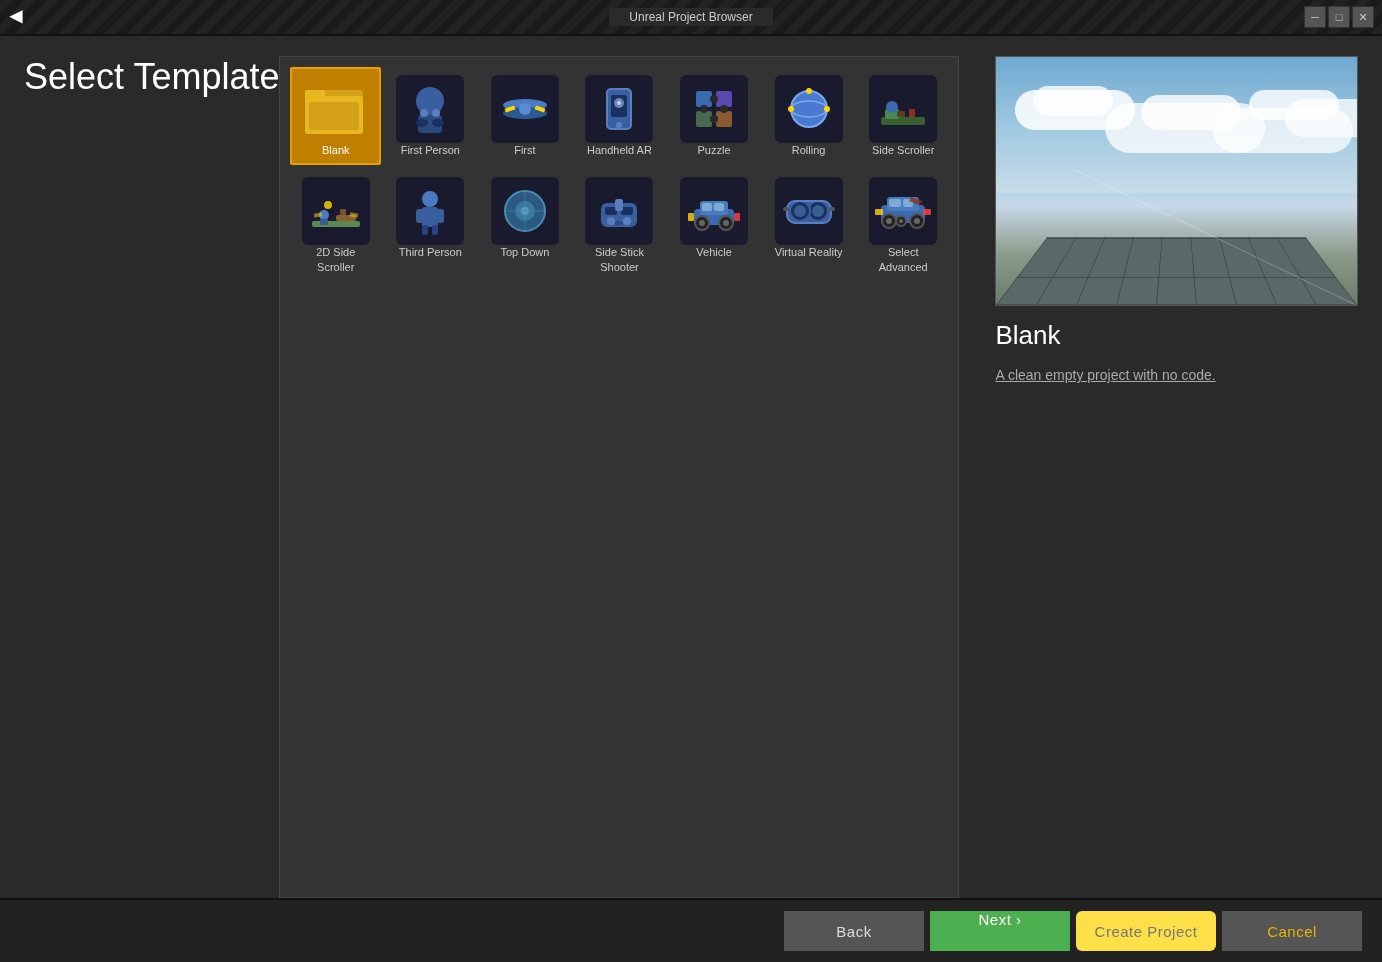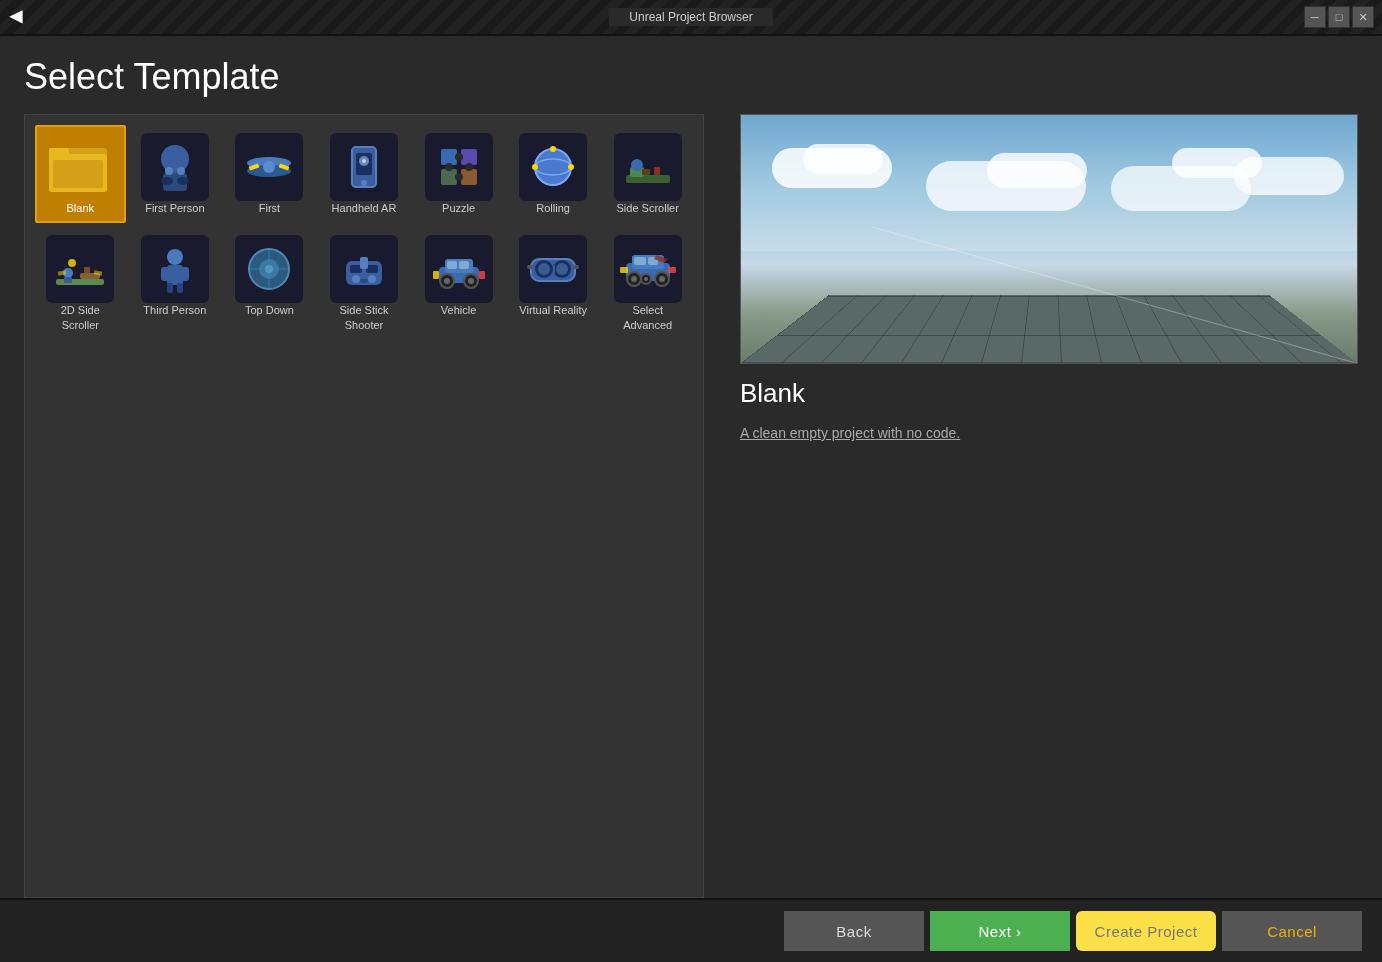--- a/index.html
+++ b/index.html
@@ -63,21 +63,21 @@
       height: 24px;
       color: #fff;
       font-size: 16px;
       font-weight: bold;
     }
 
     
     .main-content {
       flex: 1;
       display: flex;
-      flex-direction: column;
+      flex-direction: row;
       padding: 20px 24px 0 24px;
     }
 
     .page-title {
       color: #fff;
       font-size: 36px;
       font-weight: 300;
       margin-bottom: 16px;
     }
 
@@ -201,21 +201,21 @@
       letter-spacing: 0.5px;
     }
     .btn-back {
       background: #555;
       color: #ddd;
     }
     .btn-next {
       background: #4CAF50;
       color: #fff;
       display: flex;
-      align-items: center;
+      align-items: flex-start;
       justify-content: center;
       gap: 6px;
     }
     .btn-create {
       background: #fde047;
       color: #777;
       cursor: not-allowed;
       border-radius: 6px;
     }
     .btn-cancel {

